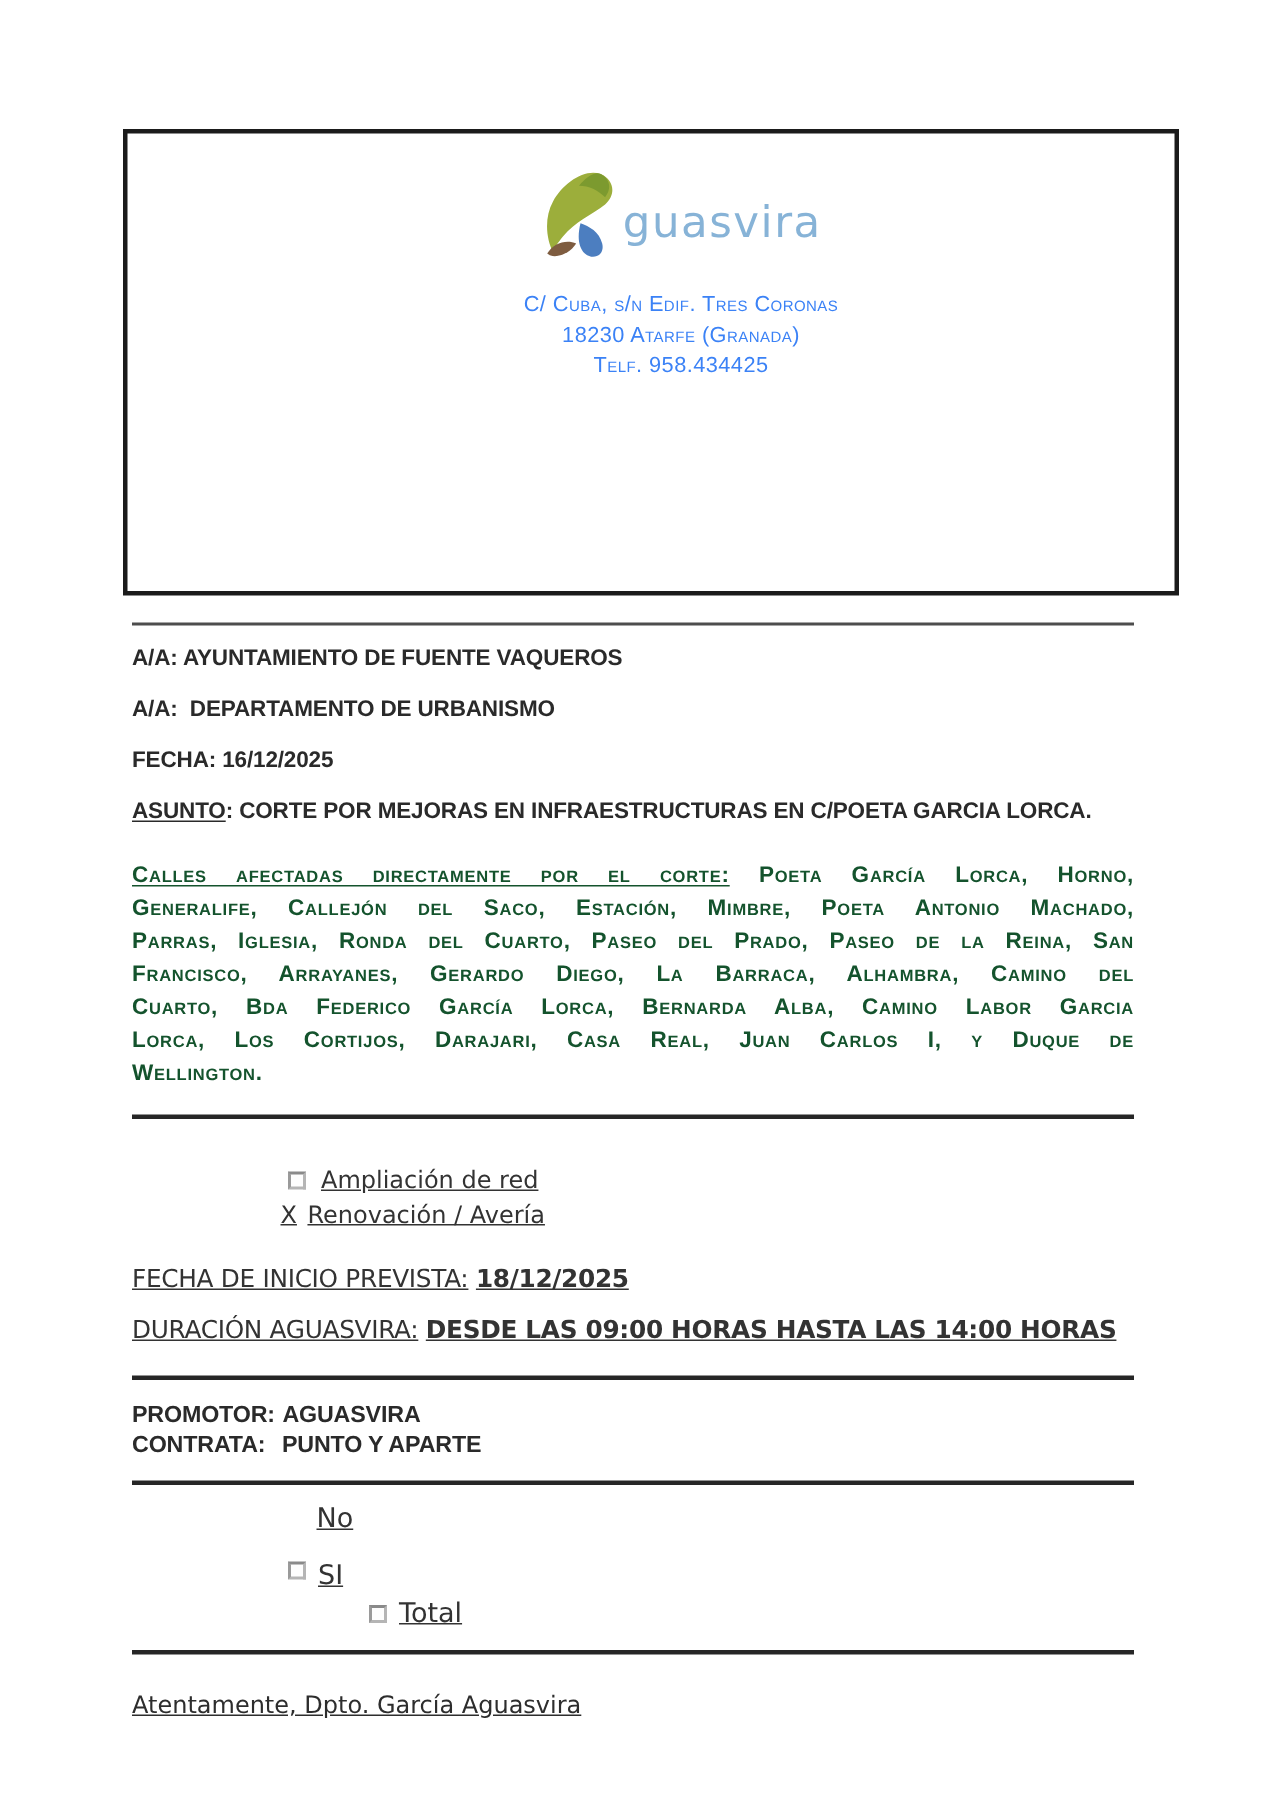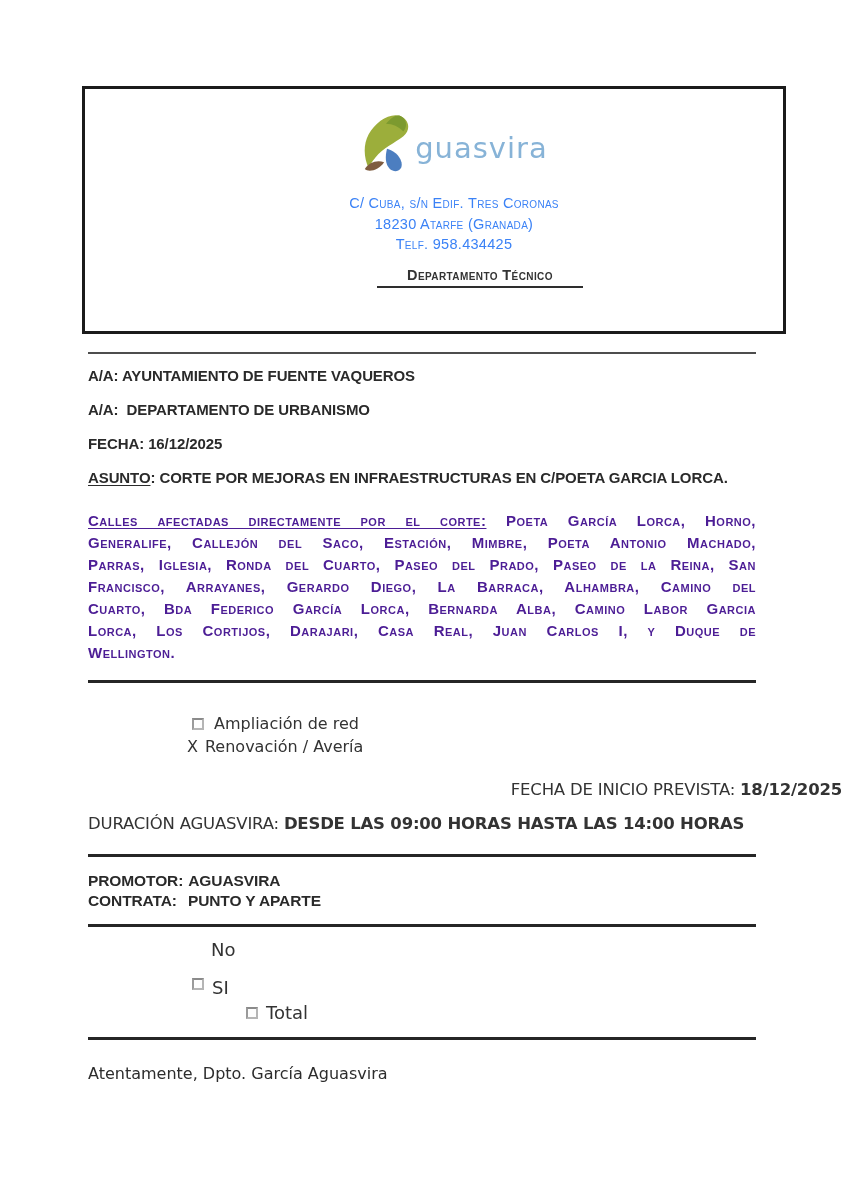--- a/index.html
+++ b/index.html
@@ -7,21 +7,21 @@
   body {
     width: 842px; min-height: 1200px; position: relative;
     font-family: "Liberation Sans", sans-serif;
     color: var(--text-dark, #262626);
   }
   .page { width: 842px; min-height: 1200px; background: #fff; }
 
   
   .header-box {
     margin: 86px 0 0 82px;
-    width: 704px; height: 248px;
+    width: 704px; height: 311px;
     border: 3px solid #1b1b1b;
     display: flex; flex-direction: column; 
   }
   .header-inner { transform: translateX(20px); display: flex; flex-direction: column; align-items: center; }
   .logo-row { margin-top: 24px; display: flex; align-items: flex-end; }
   .logo-mark { width: 54px; height: 62px; display: block; }
   .logo-text {
     font-family: "DejaVu Sans", sans-serif;
     font-size: 29px; font-weight: 400; letter-spacing: 1px;
     color: var(--brand-blue, #87b3d7);
@@ -53,41 +53,41 @@
     line-height: 18px;
   }
   .recipients { margin-top: 13px; }
   .recipients .letter-line { margin-bottom: 16px; }
   .u { text-decoration: underline; text-underline-offset: 2px; }
 
   .streets {
     margin: 23px 0 0 88px; width: 668px;
     font-weight: bold; font-size: 15px; line-height: 22px;
     font-variant: small-caps; letter-spacing: 0.5px; word-spacing: 9px;
-    text-align: justify; color: #4c1d95;
+    text-align: justify; color: #14532d;
   }
   .streets .u { text-decoration: underline; }
 
   .rule-2 { margin-top: 16px; }
 
   
-  .soft { font-family: "DejaVu Sans", sans-serif; color: #333; }
+  .soft { font-family: "DejaVu Sans", sans-serif; color: #333; text-decoration: underline; }
   .options { margin-top: 30px; font-size: 16px; line-height: 21px; }
   .opt-row { display: flex; align-items: center; margin-left: 192px; }
   .opt-row.x-row { margin-left: 187px; margin-top: 2px; }
   .cb {
     width: 12px; height: 12px; flex: 0 0 auto;
     border: 2px solid #b5b5b5; border-top-color: #8a8a8a; border-left-color: #9a9a9a;
     background: #fdfdfd; margin-right: 10px; display: inline-block;
   }
   .x-mark { margin-right: 7px; }
 
   .kv { margin-left: 88px; font-size: 16.5px; letter-spacing: -0.2px; }
   .kv .val { font-weight: bold; margin-left: 5px; }
-  .kv-start { margin-top: 23px; text-align: right; }
+  .kv-start { margin-top: 23px; }
   .kv-duration { margin-top: 15px; }
   .rule-3 { margin-top: 21px; }
 
   .promo {
     margin: 14px 0 10px 88px; font-weight: bold; font-size: 15.5px;
     letter-spacing: -0.1px; line-height: 20px; color: #2a2a2a;
   }
   .promo .val { margin-left: 5px; }
   .promo .val2 { margin-left: 11px; }
   .rule-4 { margin-top: 13px; }
@@ -115,21 +115,20 @@
           <path style="fill:var(--logo-brown,#7e5c40)" d="M 5 58 C 9 51 18 48 25 51 C 20 59 9 62 5 58 Z"></path>
           <path style="fill:var(--logo-blue,#4c7ec0)" d="M 28 37 C 26 45 26 53 31 58 C 37 63 45 59 43 51 C 41 43 34 39 28 37 Z"></path>
         </svg>
         <span class="logo-text">guasvira</span>
       </div>
       <div class="address">
         <div>C/ Cuba, s/n Edif. Tres Coronas</div>
         <div>18230 Atarfe (Granada)</div>
         <div>Telf. 958.434425</div>
       </div>
-      <div class="department">Departamento Técnico</div>
     </div>
   </div>
 
   <div class="rule rule-thin"></div>
 
   <div class="recipients">
     <p class="letter-line">A/A: AYUNTAMIENTO DE FUENTE VAQUEROS</p>
     <p class="letter-line">A/A:  DEPARTAMENTO DE URBANISMO</p>
     <p class="letter-line">FECHA: 16/12/2025</p>
     <p class="letter-line"><span class="u">ASUNTO</span><span>: CORTE POR MEJORAS EN INFRAESTRUCTURAS EN C/POETA GARCIA LORCA.</span></p>

